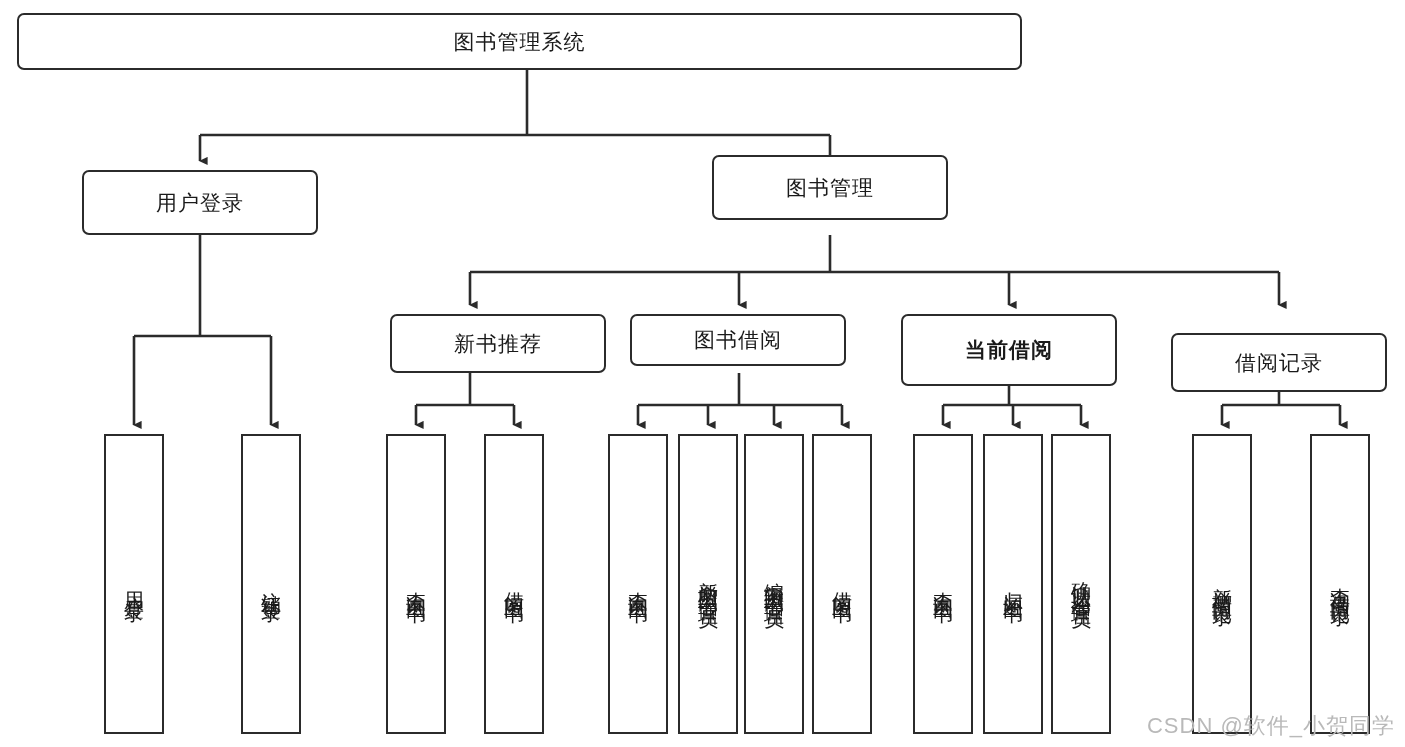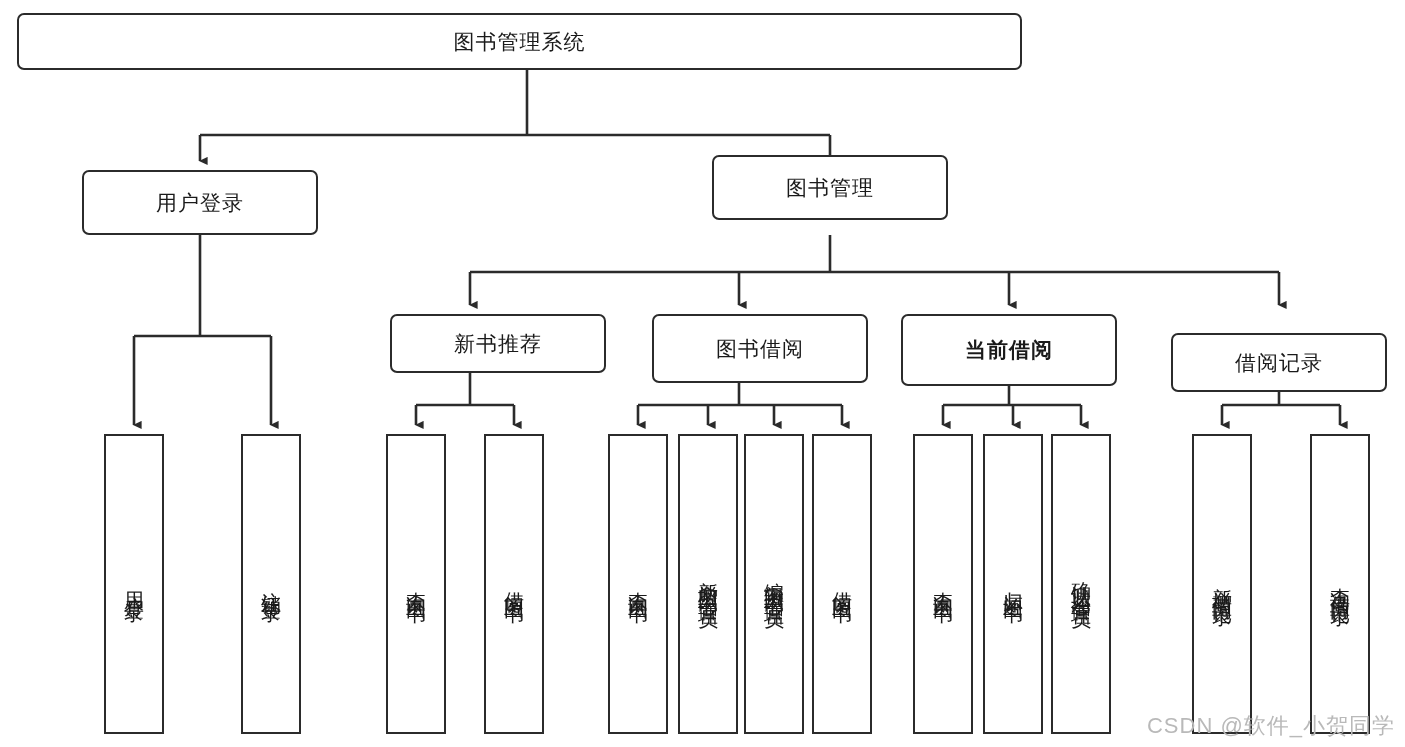--- a/index.html
+++ b/index.html
@@ -127,21 +127,21 @@
   <div class="node h-node" style="left: 82px; top: 170px; width: 236px; height: 65px;">
     <span class="h-label">用户登录</span>
   </div>
   <div class="node h-node" style="left: 712px; top: 155px; width: 236px; height: 65px;">
     <span class="h-label">图书管理</span>
   </div>
 
   <div class="node h-node" style="left: 362px; top: 314px; width: 216px; height: 59px; margin-left: 28px;">
     <span class="h-label">新书推荐</span>
   </div>
-  <div class="node h-node" style="left: 652px; top: 314px; width: 216px; height: 69px;">
+  <div class="node h-node" style="left: 630px; top: 314px; width: 216px; height: 52px;">
     <span class="h-label">图书借阅</span>
   </div>
   <div class="node h-node" style="left: 901px; top: 314px; width: 216px; height: 72px; font-weight: bold;">
     <span class="h-label">当前借阅</span>
   </div>
   <div class="node h-node" style="left: 1171px; top: 314px; width: 216px; height: 59px; margin-top: 19px;">
     <span class="h-label">借阅记录</span>
   </div>
 
   <div class="node v-node" style="left: 104px; top: 434px; width: 60px; height: 300px;">

